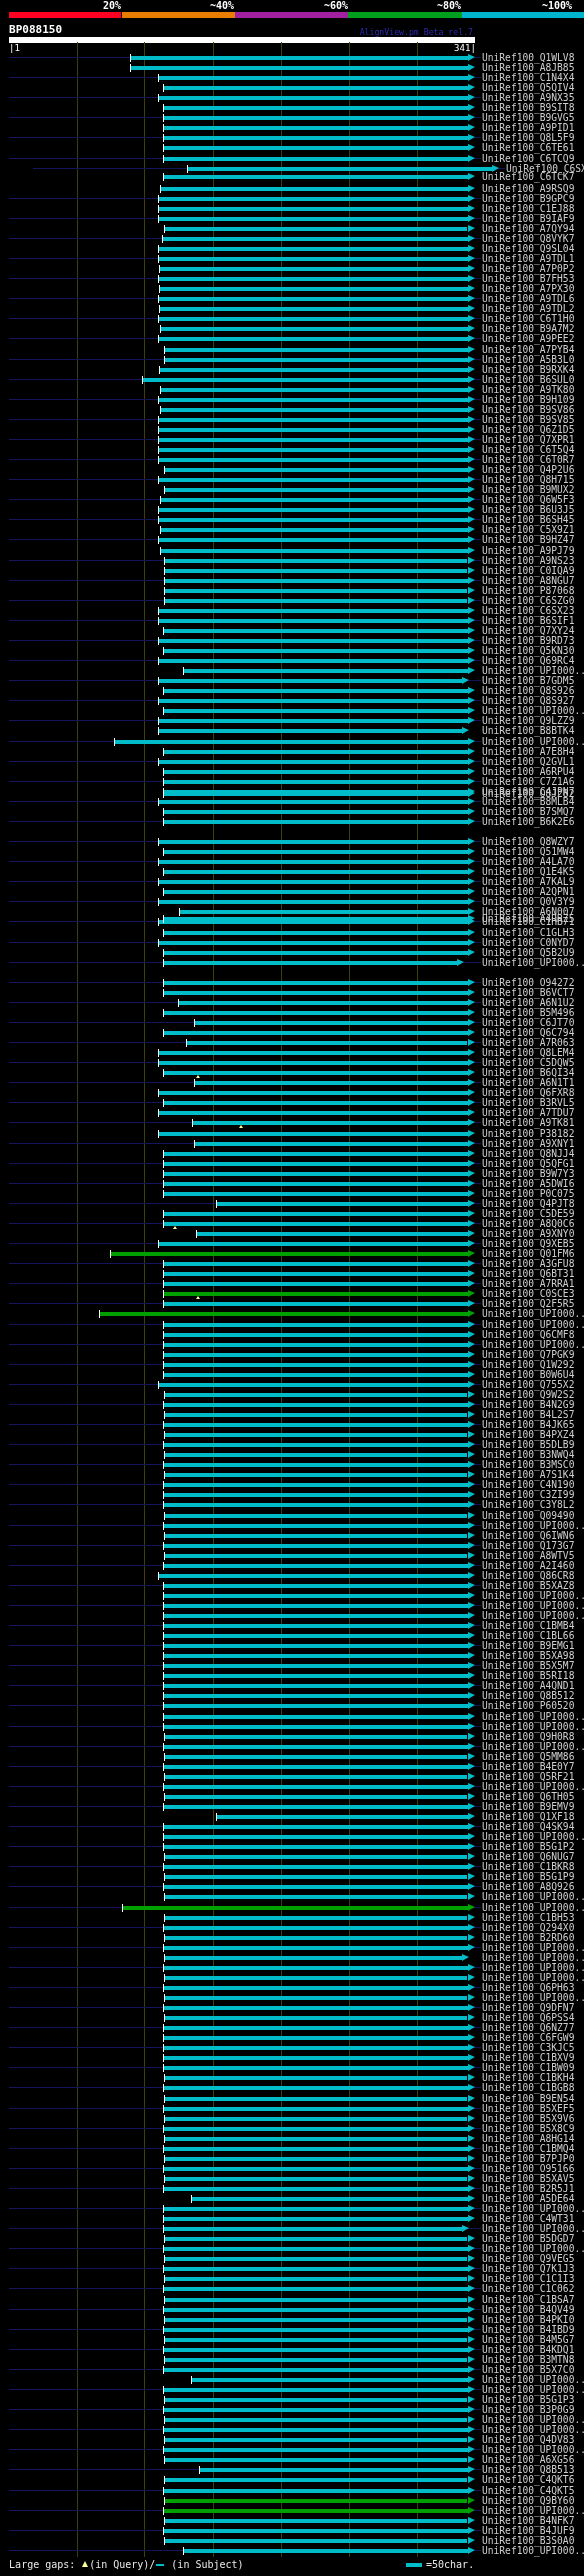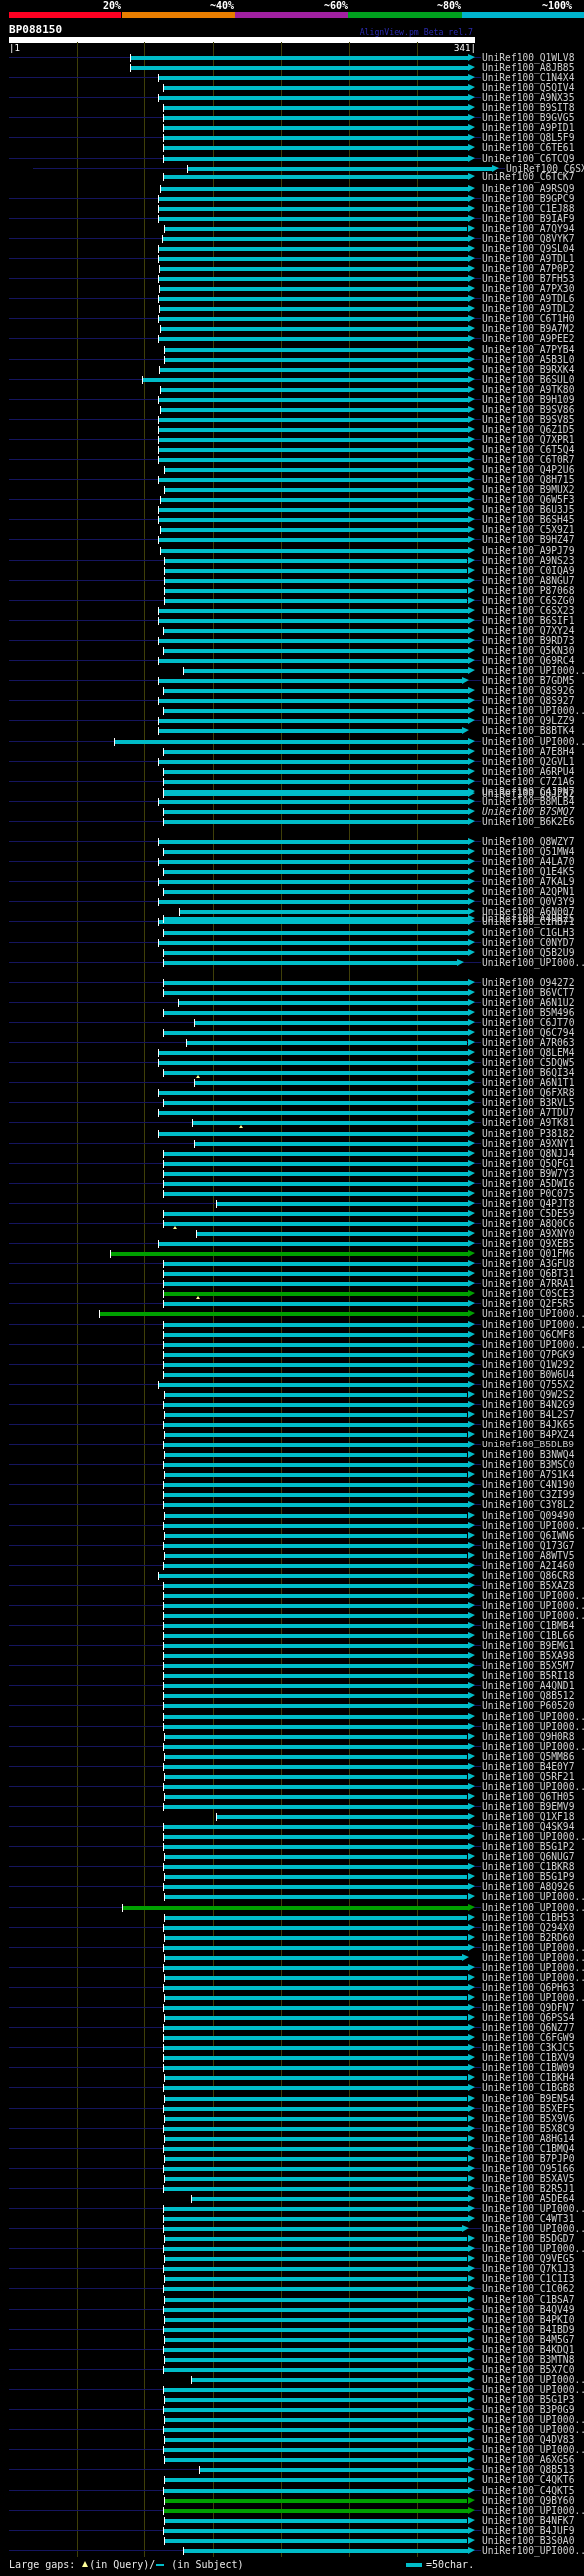--- a/index.html
+++ b/index.html
@@ -543,21 +543,21 @@
         <div class="arrow" style="left: 468px; border-left-color: rgb(0, 188, 200);"></div>
         <div class="hit-label">UniRef100_C4JPN7</div>
       </div>
       <div class="row" style="top: 797px;">
         <div class="navy"></div>
         <div class="bar" style="left: 158px; width: 310px; background: rgb(0, 188, 200);"></div>
         <div class="tick" style="left: 158px;"></div>
         <div class="arrow" style="left: 468px; border-left-color: rgb(0, 188, 200);"></div>
         <div class="hit-label">UniRef100_B8MLB4</div>
       </div>
-      <div class="row" style="top: 807px; font-style: italic;">
+      <div class="row" style="top: 807px;">
         <div class="bar" style="left: 163px; width: 305px; background: rgb(0, 188, 200);"></div>
         <div class="tick" style="left: 163px;"></div>
         <div class="arrow" style="left: 468px; border-left-color: rgb(0, 188, 200);"></div>
         <div class="hit-label">UniRef100_B7SMQ7</div>
       </div>
       <div class="row" style="top: 817px;">
         <div class="navy"></div>
         <div class="bar" style="left: 163px; width: 305px; background: rgb(0, 188, 200);"></div>
         <div class="tick" style="left: 163px;"></div>
         <div class="arrow" style="left: 468px; border-left-color: rgb(0, 188, 200);"></div>
@@ -956,21 +956,21 @@
         <div class="tick" style="left: 163px;"></div>
         <div class="arrow" style="left: 468px; border-left-color: rgb(0, 188, 200);"></div>
         <div class="hit-label">UniRef100_B4JK65</div>
       </div>
       <div class="row" style="top: 1430px;">
         <div class="bar" style="left: 164px; width: 303px; background: rgb(0, 188, 200);"></div>
         <div class="tick" style="left: 164px;"></div>
         <div class="arrow" style="left: 468px; border-left-color: rgb(0, 188, 200);"></div>
         <div class="hit-label">UniRef100_B4PXZ4</div>
       </div>
-      <div class="row" style="top: 1440px; font-family: Liberation Mono, monospace;">
+      <div class="row" style="top: 1440px;">
         <div class="navy"></div>
         <div class="bar" style="left: 163px; width: 305px; background: rgb(0, 188, 200);"></div>
         <div class="tick" style="left: 163px;"></div>
         <div class="arrow" style="left: 468px; border-left-color: rgb(0, 188, 200);"></div>
         <div class="hit-label">UniRef100_B5DLB9</div>
       </div>
       <div class="row" style="top: 1450px;">
         <div class="bar" style="left: 164px; width: 303px; background: rgb(0, 188, 200);"></div>
         <div class="tick" style="left: 164px;"></div>
         <div class="arrow" style="left: 468px; border-left-color: rgb(0, 188, 200);"></div>

